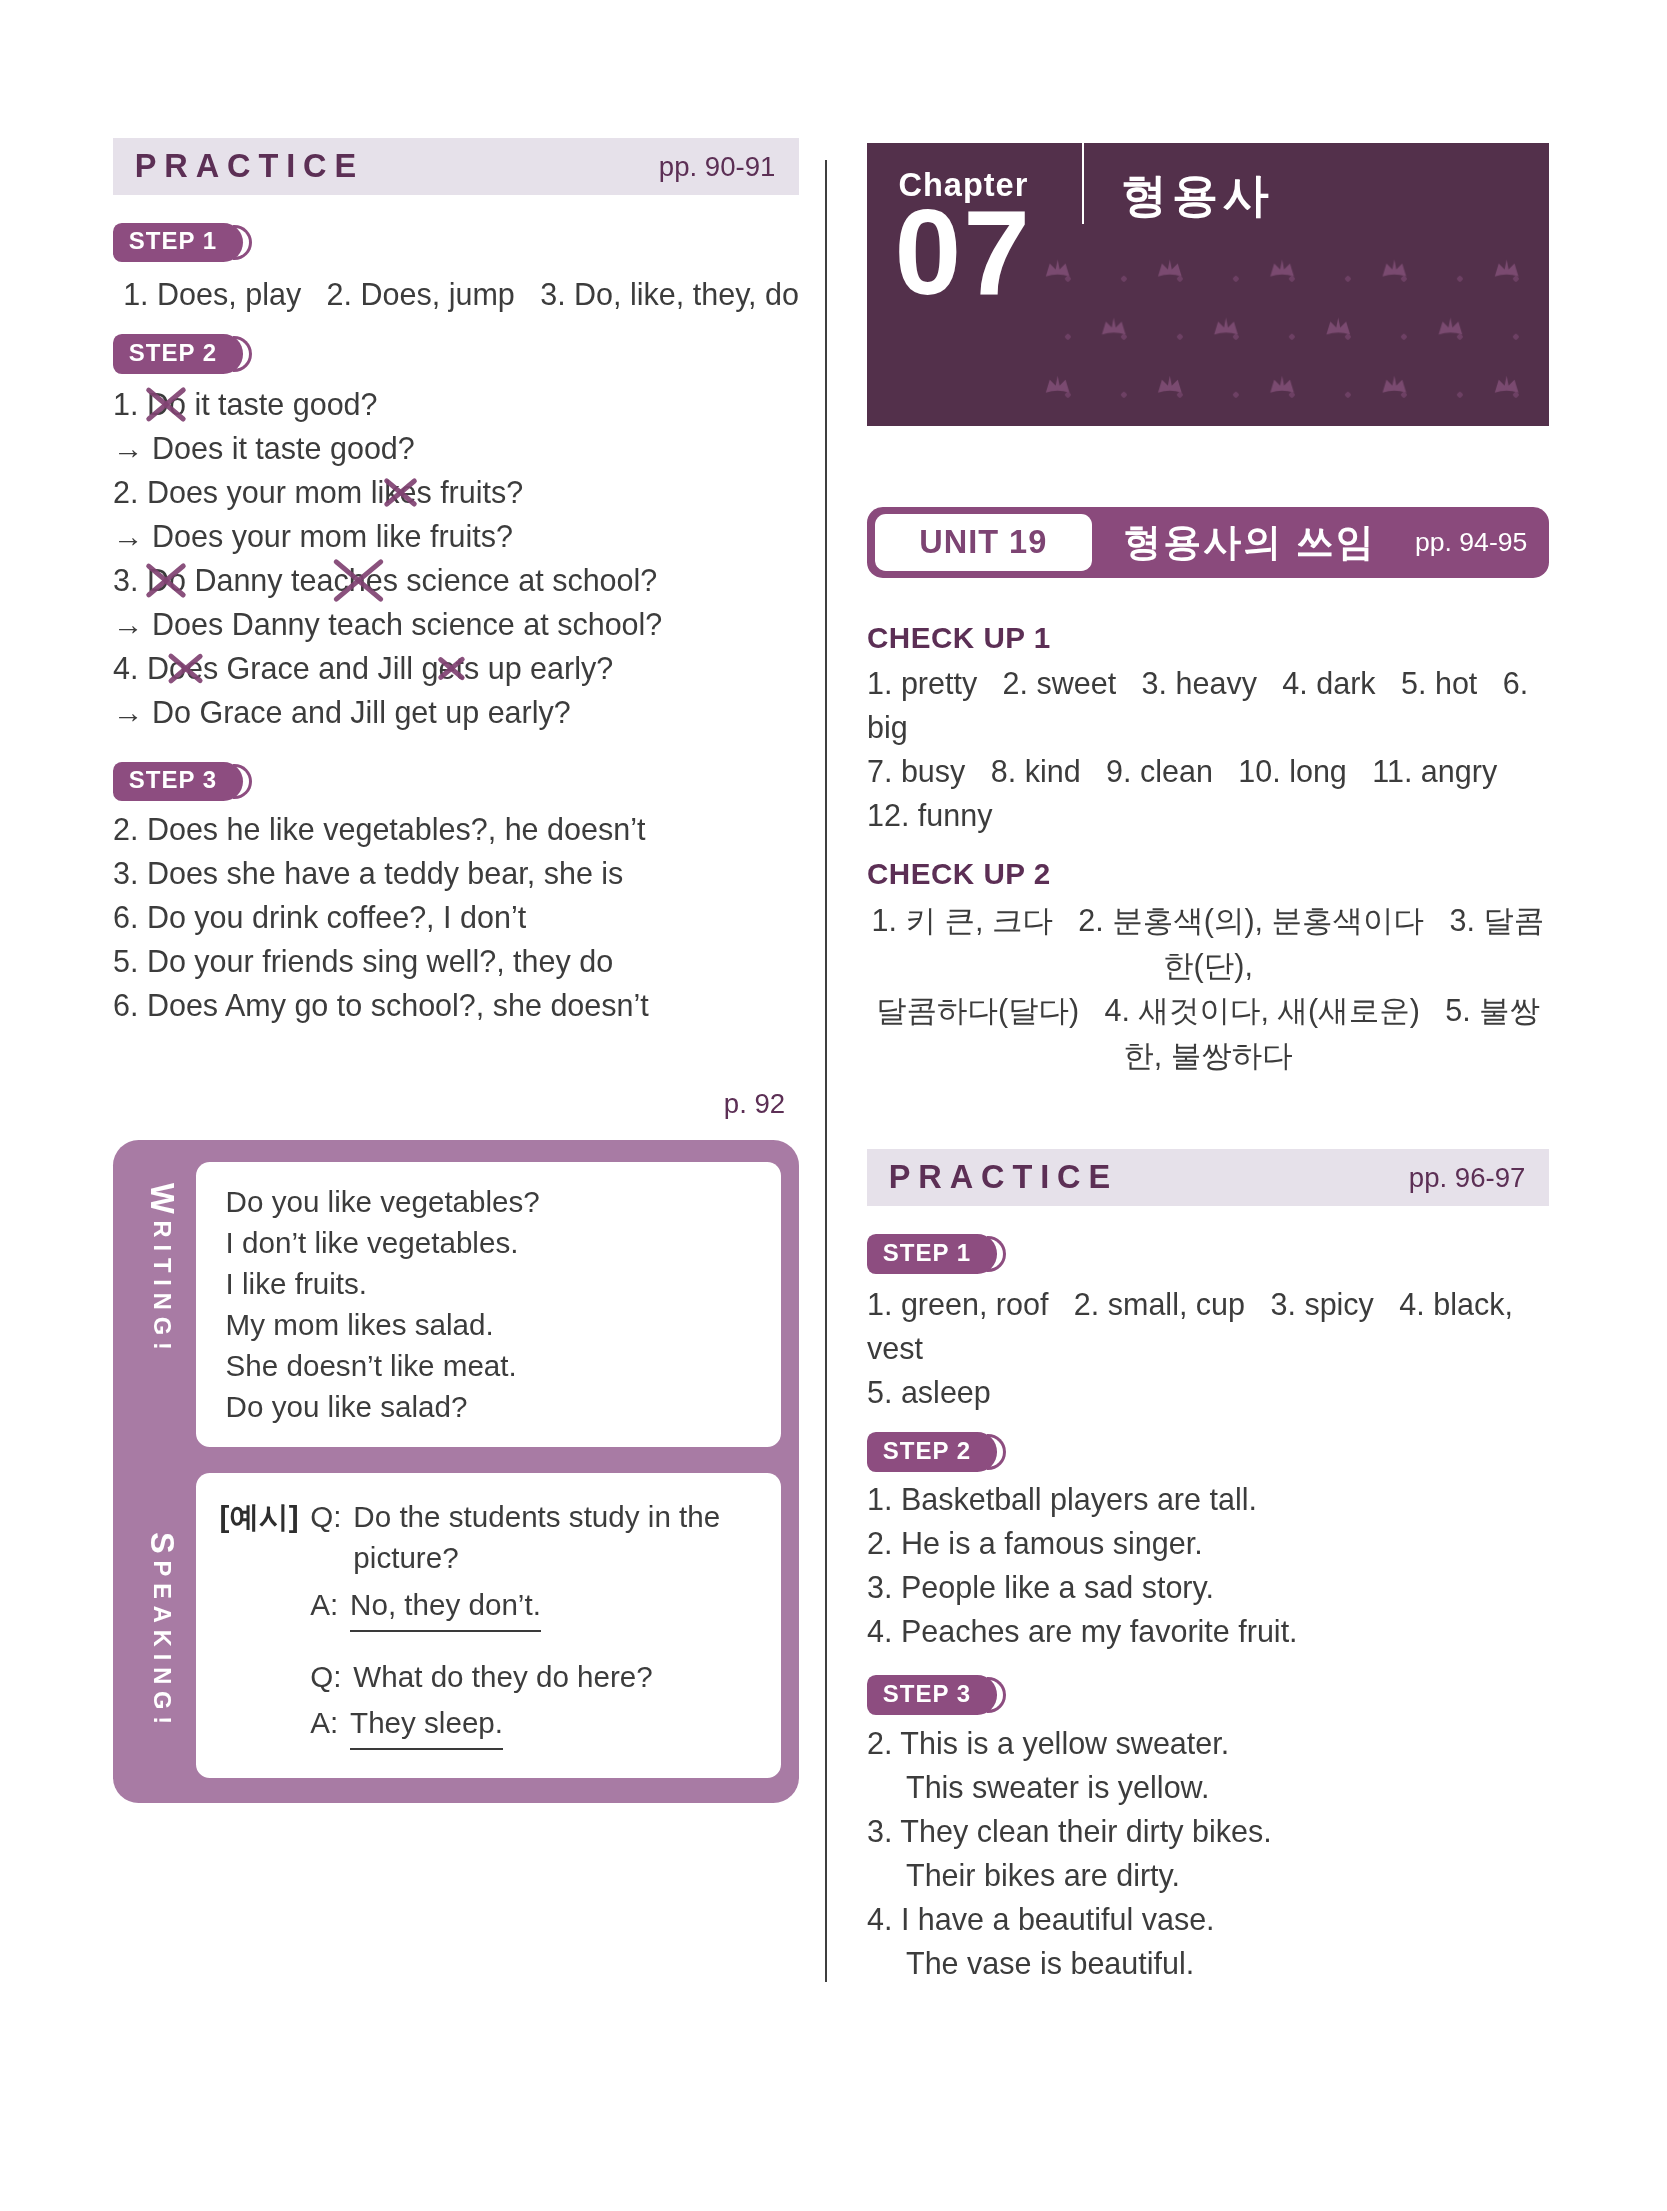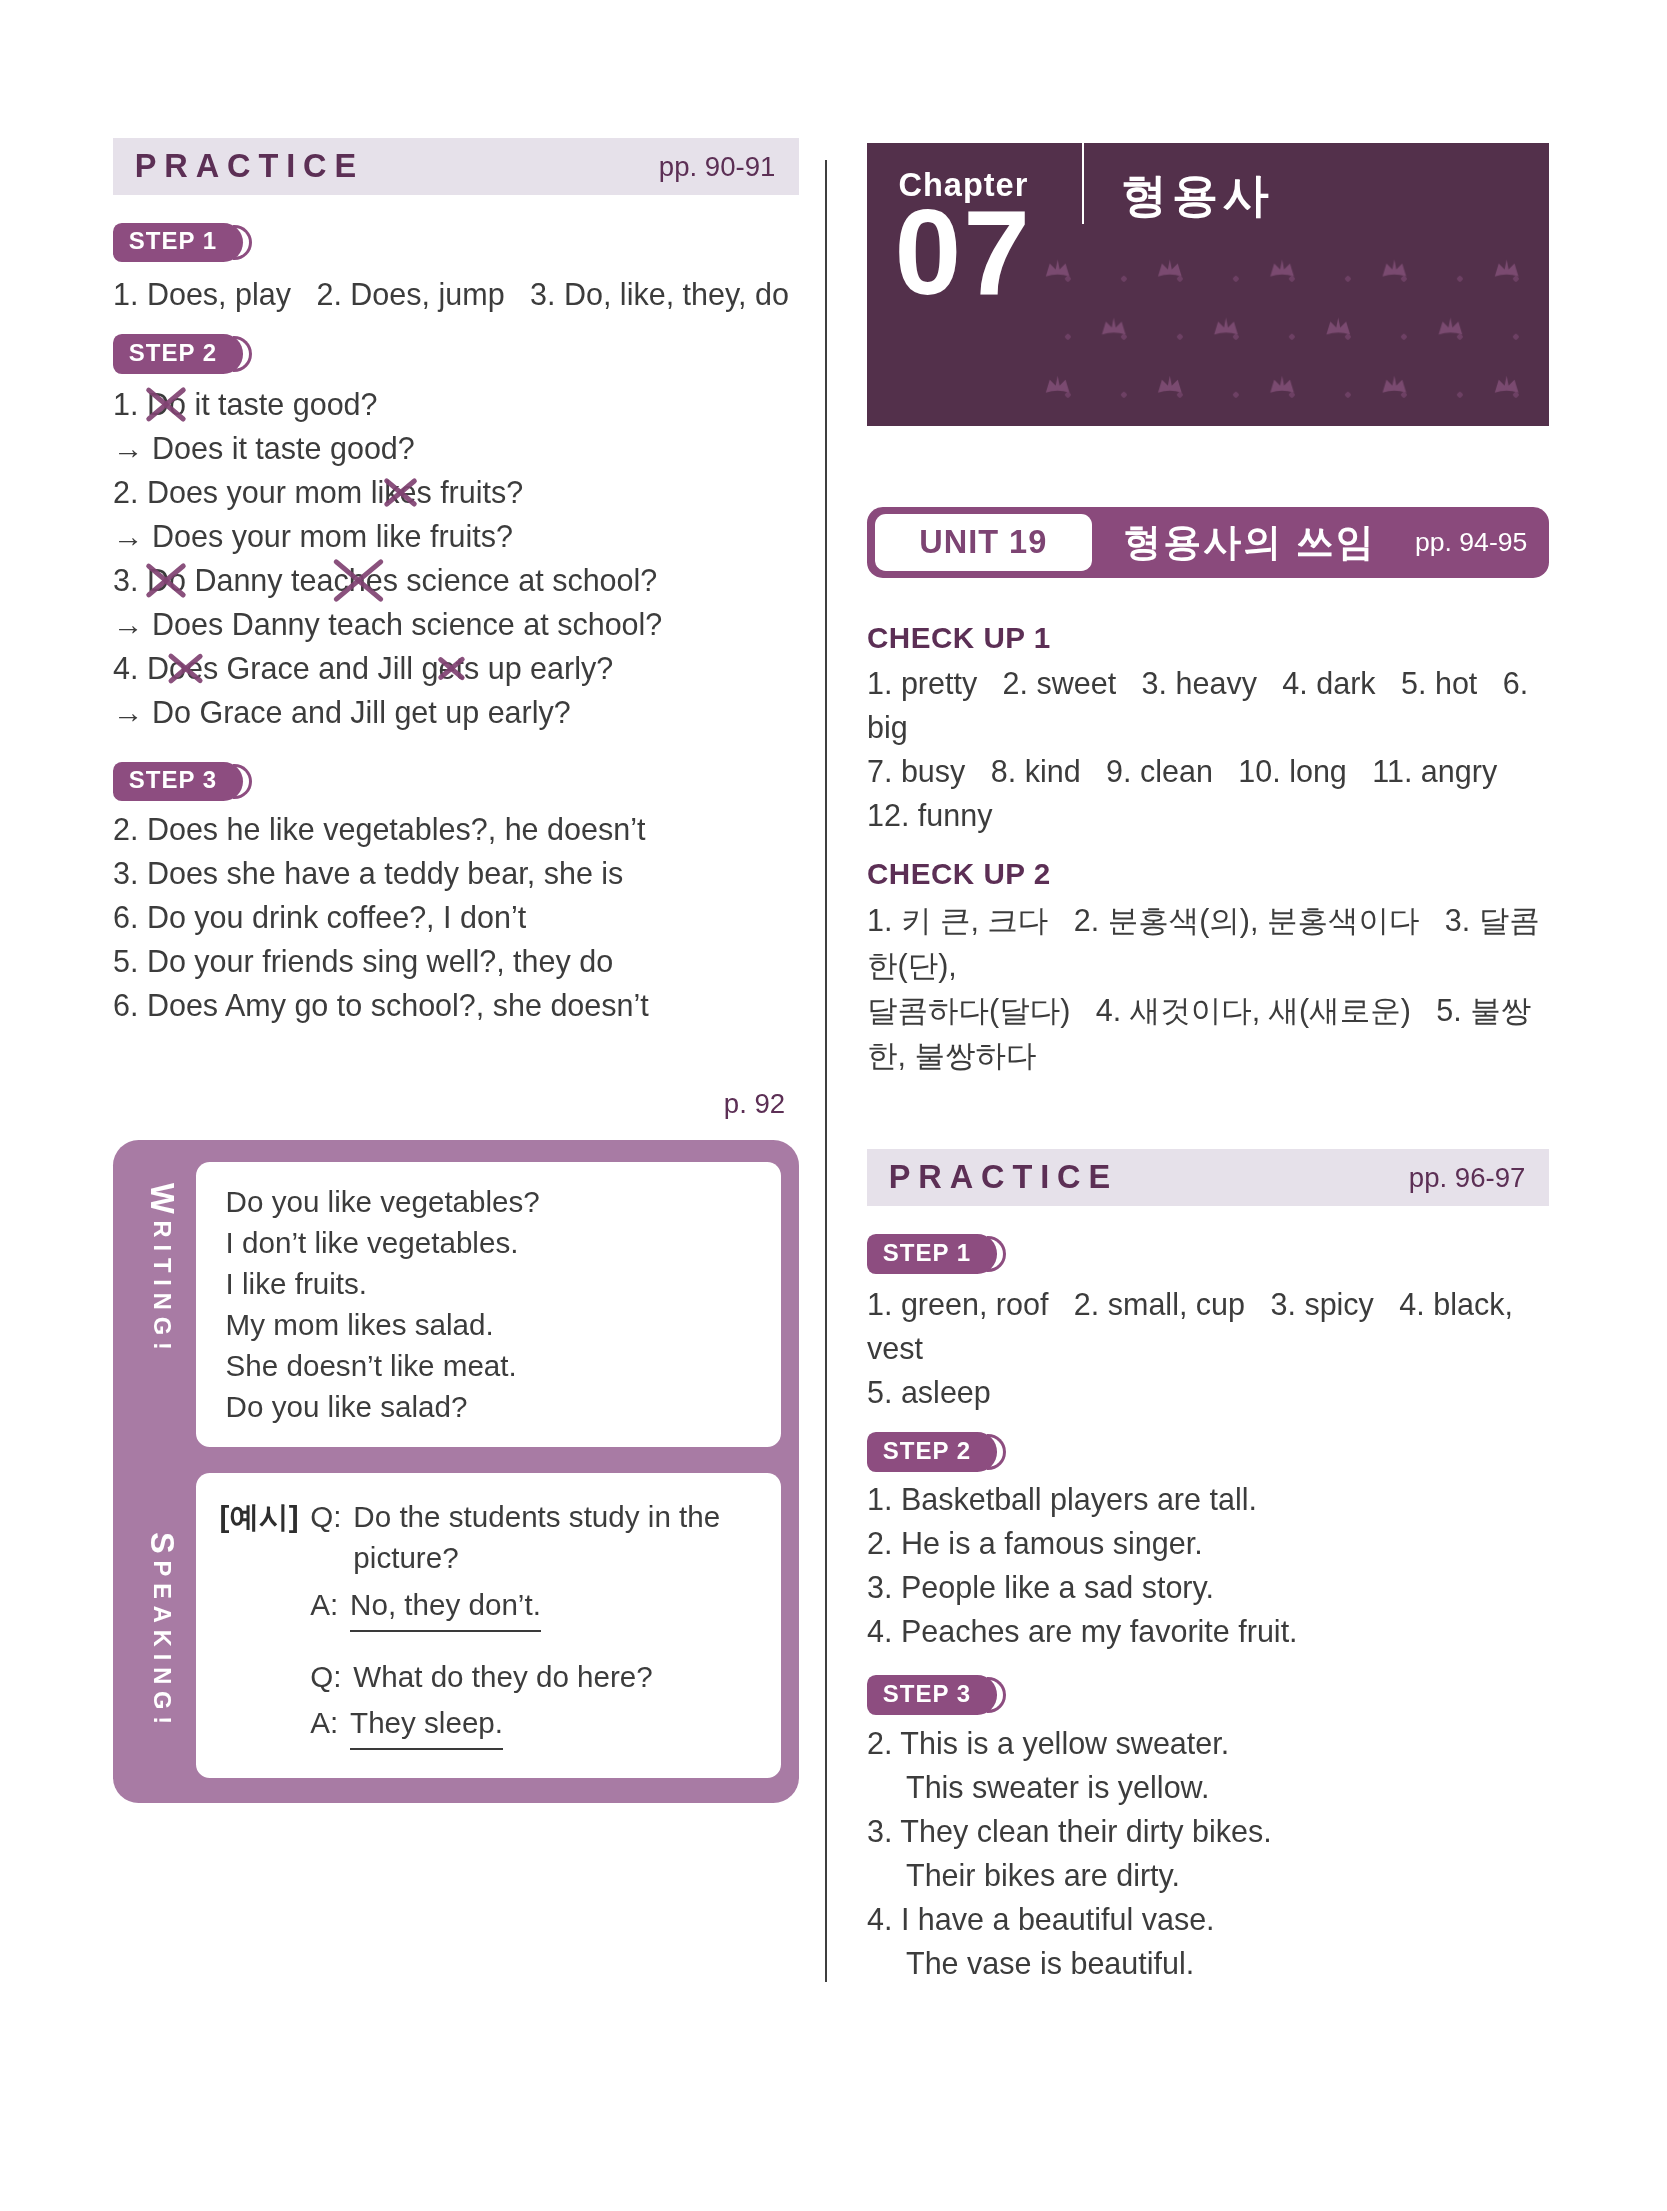--- a/index.html
+++ b/index.html
@@ -18,21 +18,21 @@
 
   
   .step-badge{display:inline-block;position:relative;background:#8d4d80;color:#fff;
     font-weight:bold;font-size:24px;letter-spacing:1px;padding:4.9px 25.6px 6.9px 15.8px;
     border-radius:8.9px 19.7px 19.7px 8.9px;}
   .step-badge::after{content:"";position:absolute;top:2px;bottom:2px;right:-8.9px;width:15.8px;
     border:3px solid #8d4d80;border-left:none;border-radius:0 19.7px 19.7px 0;}
 
   .ans-line{font-size:30.5px;line-height:44px;white-space:pre-wrap;}
   .lines{margin:0;}
-  .ko{letter-spacing:0px;}
+  .ko{letter-spacing:0px;text-align:center;}
   .indent{padding-left:39px;}
 
   
   .xm{position:relative;display:inline-block;}
   .xm::before,.xm::after{content:"";position:absolute;left:-14%;width:128%;top:46%;height:4.9px;
     background:rgba(128,66,114,.92);border-radius:3px;}
   .xm::before{transform:rotate(40deg);}
   .xm::after{transform:rotate(-40deg);}
 
   .pref{font-size:27.6px;color:#5c2f55;text-align:right;padding-right:13.8px;}
@@ -76,21 +76,21 @@
   .unit-title{font-weight:bold;font-size:38px;letter-spacing:2px;margin-left:31.5px;}
   .unit-title.latin{letter-spacing:0;}
   .unit-pages{margin-left:auto;font-size:26.6px;}
 
   .checkup{font-size:29.6px;font-weight:bold;color:#5c2f55;letter-spacing:0.5px;}
 
   .footer{position:absolute;top:2104px;right:78px;font-size:25.6px;color:#1f1f1f;letter-spacing:1px;}
   .footer b{font-size:30.5px;margin-left:19.7px;letter-spacing:0;}
 
   
-  .mt8{margin-top:7.9px;}  .mt6{margin-top:5.9px;}  .mt10{margin-top:9.9px;}
+  .mt8{margin-top:7.9px;}  .mt6{margin-top:5.9px;}  .mt10{margin-top:9.9px;text-align:right;}
   .mt20{margin-top:19.7px;} .mt22{margin-top:21.7px;} .mt28{margin-top:27.6px;}
   .mt30{margin-top:18px;} .mt44{margin-top:43px;} .mt60{margin-top:59px;}
   .mt62{margin-top:61px;} .mt72{margin-top:71px;} .mt82{margin-top:81px;}
   .kline{font-size:30.5px;line-height:45px;white-space:pre-wrap;}
 </style>
 </head>
 <body>
 
 <div class="page">
   <div class="divider"></div>

